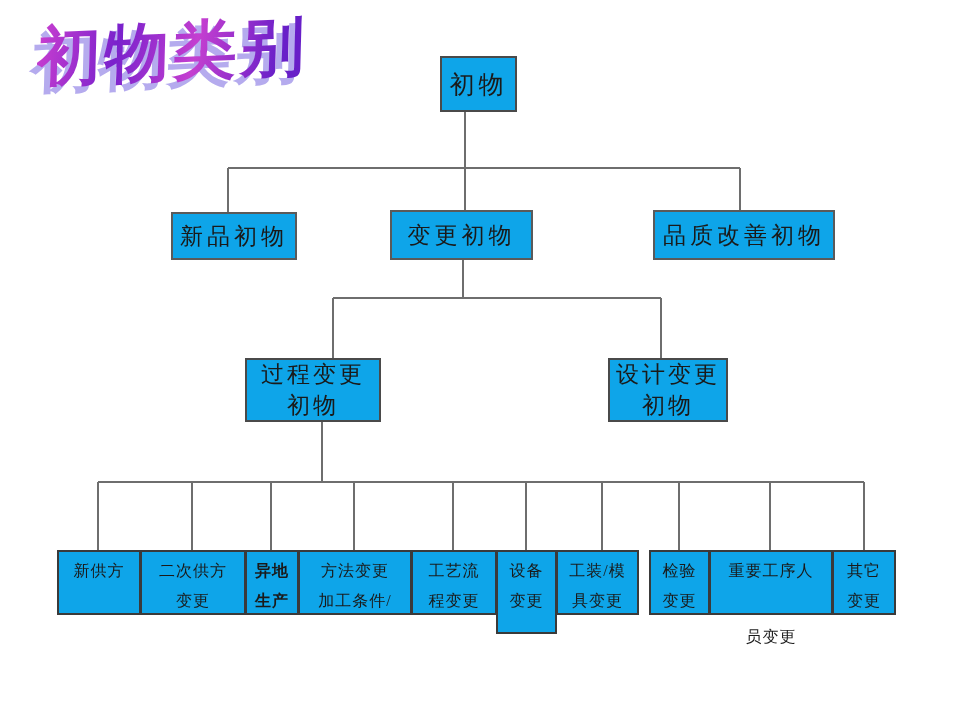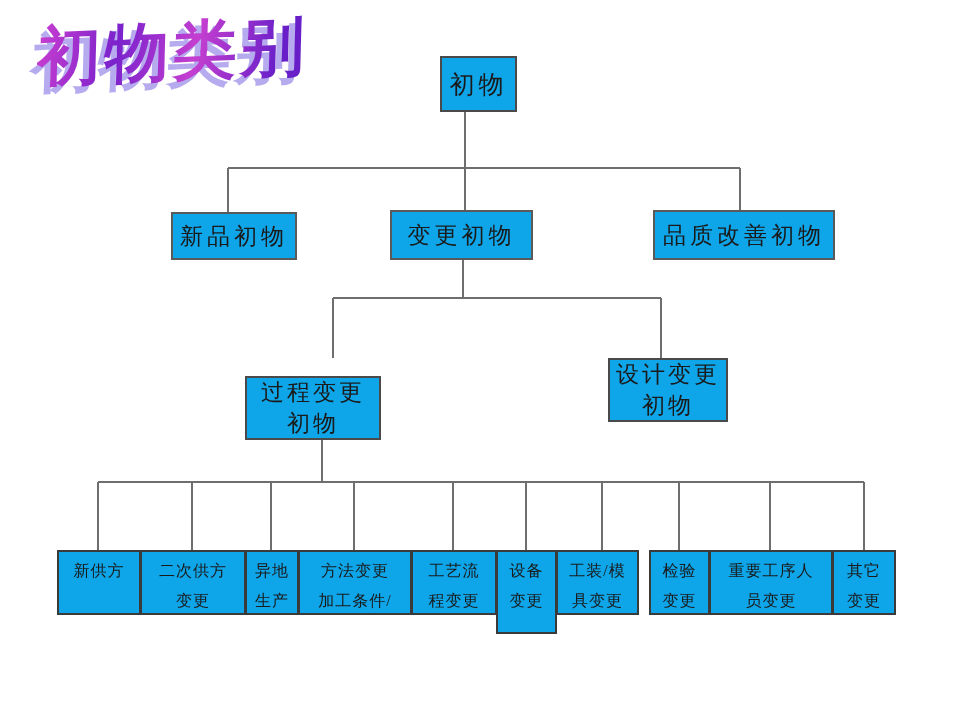--- a/index.html
+++ b/index.html
@@ -84,38 +84,38 @@
   <div class="node l2-node" style="left:171px;top:212px;width:126px;height:48px;">
     <div class="ln">新品初物</div>
   </div>
   <div class="node l2-node" style="left:390px;top:210px;width:143px;height:50px;">
     <div class="ln">变更初物</div>
   </div>
   <div class="node l2-node" style="left:653px;top:210px;width:182px;height:50px;">
     <div class="ln">品质改善初物</div>
   </div>
 
-  <div class="node l3-node" style="left:245px;top:376px;width:136px;height:64px;">
+  <div class="node l3-node" style="left:245px;top:358px;width:136px;height:64px;">
     <div class="ln">过程变更</div>
     <div class="ln">初物</div>
   </div>
   <div class="node l3-node" style="left:608px;top:358px;width:120px;height:64px;">
     <div class="ln">设计变更</div>
     <div class="ln">初物</div>
   </div>
 
   <div class="node leaf-node" style="left:57px;top:550px;width:84px;height:65px;">
     <div class="ln">新供方</div>
     <div class="ln"></div>
   </div>
   <div class="node leaf-node" style="left:140px;top:550px;width:106px;height:65px;">
     <div class="ln">二次供方</div>
     <div class="ln">变更</div>
   </div>
-  <div class="node leaf-node" style="left:245px;top:550px;width:54px;height:65px;">
+  <div class="node leaf-node" style="left:245px;top:550px;width:54px;height:65px;font-weight:bold;">
     <div class="ln">异地</div>
     <div class="ln">生产</div>
   </div>
   <div class="node leaf-node" style="left:298px;top:550px;width:114px;height:65px;">
     <div class="ln">方法变更</div>
     <div class="ln">加工条件/</div>
   </div>
   <div class="node leaf-node" style="left:411px;top:550px;width:86px;height:65px;">
     <div class="ln">工艺流</div>
     <div class="ln">程变更</div>
@@ -125,21 +125,21 @@
     <div class="ln">变更</div>
   </div>
   <div class="node leaf-node" style="left:556px;top:550px;width:83px;height:65px;">
     <div class="ln">工装/模</div>
     <div class="ln">具变更</div>
   </div>
   <div class="node leaf-node" style="left:649px;top:550px;width:61px;height:65px;">
     <div class="ln">检验</div>
     <div class="ln">变更</div>
   </div>
-  <div class="node leaf-node" style="left:709px;top:550px;width:124px;height:65px;">
+  <div class="node leaf-node" style="left:709px;top:550px;width:124px;height:65px;gap:36px;">
     <div class="ln">重要工序人</div>
     <div class="ln">员变更</div>
   </div>
   <div class="node leaf-node" style="left:832px;top:550px;width:64px;height:65px;">
     <div class="ln">其它</div>
     <div class="ln">变更</div>
   </div>
 
 </div>
 

